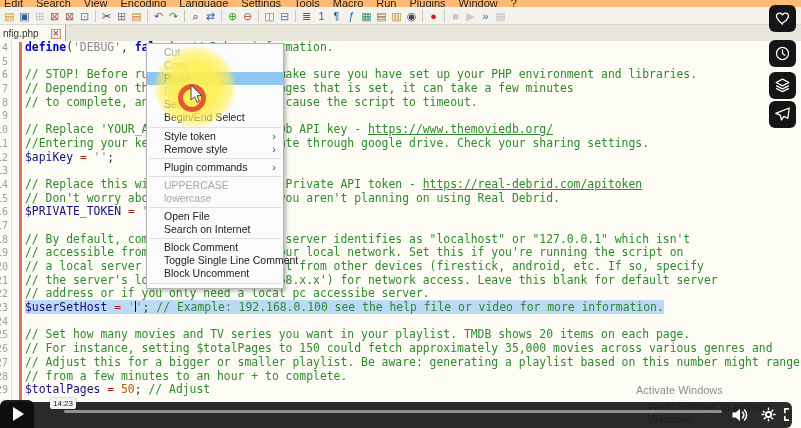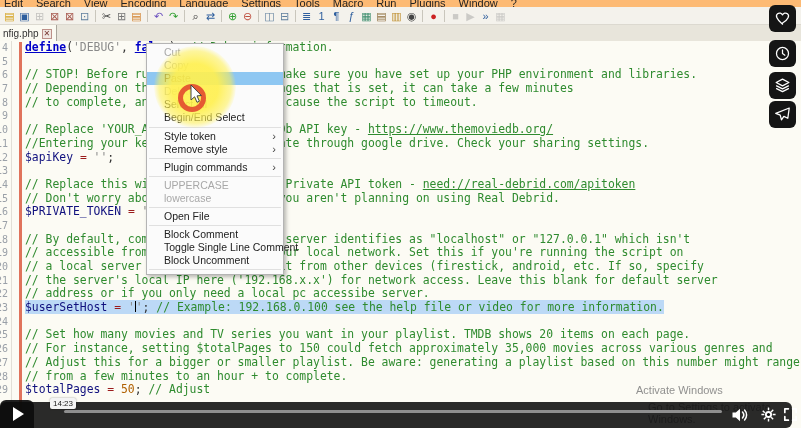--- a/index.html
+++ b/index.html
@@ -14,33 +14,33 @@
 
   .toolbar{position:absolute;left:0;top:7px;width:100%;height:18px;background:#f4f2ec;
            border-bottom:1px solid #dcd9d0;display:flex;align-items:center;padding-left:2px;box-sizing:border-box;}
   .ticon{display:inline-block;width:13px;height:14px;line-height:14px;font-size:11px;text-align:center;margin:0 1px;}
   .ticon.gray{opacity:.45;}
   .tsep{display:inline-block;width:1px;height:12px;background:#c9c6bc;margin:0 3px;}
 
   .tabbar{position:absolute;left:0;top:25px;width:100%;height:16px;background:#e8e5db;border-bottom:1px solid #c2bfb4;}
   .tab{position:absolute;left:0;top:0;height:15px;padding:1px 4px 0 3px;background:#fbfaf2;
        border-right:1px solid #a9a69c;border-bottom:1px solid #fbfaf2;font-size:10px;color:#333;
-       display:flex;align-items:center;gap:3px;}
+       display:flex;align-items:center;gap:12px;}
   .tabclose{font-size:8px;line-height:8px;color:#7a3a34;border:1px solid #bd9089;background:#f0e7e2;padding:0 1px;}
 
   
   .editor{position:absolute;left:0;top:41px;width:100%;height:387px;background:#fcfbf4;
           font-family:"DejaVu Sans Mono",monospace;font-size:11.4px;line-height:13.7px;}
   .marginline{position:absolute;left:11px;top:0;bottom:0;width:1px;background:#e2dfd6;}
   .changebar{position:absolute;left:19px;top:1px;height:372px;width:3px;background:#e0735c;}
   .cl{position:relative;height:13.7px;white-space:pre;padding-left:25px;box-sizing:border-box;}
   .ln{position:absolute;left:-5px;width:13px;text-align:right;font-size:10px;color:#9aa0a8;overflow:hidden;}
   .sel{background:var(--selection);margin-top:47px;}
   .tk-c{color:var(--comment);} .tk-u{color:var(--comment);text-decoration:underline;}
-  .tk-k{color:var(--keyword);font-weight:bold;text-decoration:underline;} .tk-v{color:var(--variable);}
+  .tk-k{color:var(--keyword);font-weight:bold;} .tk-v{color:var(--variable);}
   .tk-s{color:var(--string);} .tk-o{color:var(--operator);} .tk-p{color:#333;}
   .tk-t{color:#333;} .tk-n{color:#b06000;}
   .caret{display:inline-block;width:1px;height:11px;background:#000;vertical-align:-1px;}
 
   
   .ctxmenu{position:absolute;left:146px;top:43px;width:138px;background:#fbfbfb;border:1px solid #b4b4b4;
            box-shadow:2px 2px 4px rgba(0,0,0,.28);z-index:10;padding:2px 0;box-sizing:border-box;}
   .mitem{position:relative;height:13.1px;line-height:13.1px;font-size:10.5px;color:#222;padding-left:17px;white-space:nowrap;}
   .mitem.disabled{color:#a8a8a8;}
   .mitem.highlighted{background:var(--menu_highlight);}
@@ -137,21 +137,21 @@
         <div class="cl"><span class="ln">4</span><span><span class="tk-k">define</span><span class="tk-p">(</span><span class="tk-s">'DEBUG'</span><span class="tk-p">,</span><span class="tk-t"> </span><span class="tk-k">false</span><span class="tk-p">);</span><span class="tk-c"> // Debug information.</span></span></div>
         <div class="cl"><span class="ln">5</span><span></span></div>
         <div class="cl"><span class="ln">6</span><span><span class="tk-c">// STOP! Before running this script, make sure you have set up your PHP environment and libraries.</span></span></div>
         <div class="cl"><span class="ln">7</span><span><span class="tk-c">// Depending on the amount of total pages that is set, it can take a few minutes</span></span></div>
         <div class="cl"><span class="ln">8</span><span><span class="tk-c">// to complete, and a high number can cause the script to timeout.</span></span></div>
         <div class="cl"><span class="ln">9</span><span></span></div>
         <div class="cl"><span class="ln">10</span><span><span class="tk-c">// Replace 'YOUR_API_KEY' with the TMDb API key - </span><span class="tk-u">https://www.themoviedb.org/</span></span></div>
         <div class="cl"><span class="ln">11</span><span><span class="tk-c">//Entering your key allows you to update through google drive. Check your sharing settings.</span></span></div>
         <div class="cl"><span class="ln">12</span><span><span class="tk-v">$apiKey</span><span class="tk-t"> </span><span class="tk-o">=</span><span class="tk-t"> </span><span class="tk-s">''</span><span class="tk-p">;</span></span></div>
         <div class="cl"><span class="ln">13</span><span></span></div>
-        <div class="cl"><span class="ln">14</span><span><span class="tk-c">// Replace this with your Real-Debrid Private API token - </span><span class="tk-u">need://real-debrid.com/apitoken</span></span></div>
+        <div class="cl"><span class="ln">14</span><span><span class="tk-c">// Replace this with your Real-Debrid Private API token - </span><span class="tk-u">https://real-debrid.com/apitoken</span></span></div>
         <div class="cl"><span class="ln">15</span><span><span class="tk-c">// Don't worry about this setting if you aren't planning on using Real Debrid.</span></span></div>
         <div class="cl"><span class="ln">16</span><span><span class="tk-v">$PRIVATE_TOKEN</span><span class="tk-t"> </span><span class="tk-o">=</span><span class="tk-t"> </span><span class="tk-s">''</span><span class="tk-p">;</span></span></div>
         <div class="cl"><span class="ln">17</span><span></span></div>
         <div class="cl"><span class="ln">18</span><span><span class="tk-c">// By default, computers hosting this server identifies as "localhost" or "127.0.0.1" which isn't</span></span></div>
         <div class="cl"><span class="ln">19</span><span><span class="tk-c">// accessible from other devices on your local network. Set this if you're running the script on</span></span></div>
         <div class="cl"><span class="ln">20</span><span><span class="tk-c">// a local server and want to access it from other devices (firestick, android, etc. If so, specify</span></span></div>
         <div class="cl"><span class="ln">21</span><span><span class="tk-c">// the server's local IP here ('192.168.x.x') for network access. Leave this blank for default server</span></span></div>
         <div class="cl"><span class="ln">22</span><span><span class="tk-c">// address or if you only need a local pc accessibe server.</span></span></div>
         <div class="cl"><span class="ln">23</span><span class="sel"><span class="tk-v">$userSetHost</span><span class="tk-t"> </span><span class="tk-o">=</span><span class="tk-t"> </span><span class="tk-s">'</span><span class="caret"></span><span class="tk-s">'</span><span class="tk-p">;</span><span class="tk-c"> // Example: 192.168.0.100 see the help file or video for more information.</span></span></div>
         <div class="cl"><span class="ln">24</span><span></span></div>
@@ -174,20 +174,21 @@
         <div class="msep"></div>
         <div class="mitem"><span>Style token</span><span class="arr">›</span></div>
         <div class="mitem"><span>Remove style</span><span class="arr">›</span></div>
         <div class="msep"></div>
         <div class="mitem"><span>Plugin commands</span><span class="arr">›</span></div>
         <div class="msep"></div>
         <div class="mitem disabled"><span>UPPERCASE</span></div>
         <div class="mitem disabled"><span>lowercase</span></div>
         <div class="msep"></div>
         <div class="mitem"><span>Open File</span></div>
+        <div class="mitem"><span>Search on Internet</span></div>
         <div class="msep"></div>
         <div class="mitem"><span>Block Comment</span></div>
         <div class="mitem"><span>Toggle Single Line Comment</span></div>
         <div class="mitem"><span>Block Uncomment</span></div>
         <div class="msep"></div>
       </div>
   </div>
 
   <div class="click-glow"></div>
   <div class="click-ring"></div>

